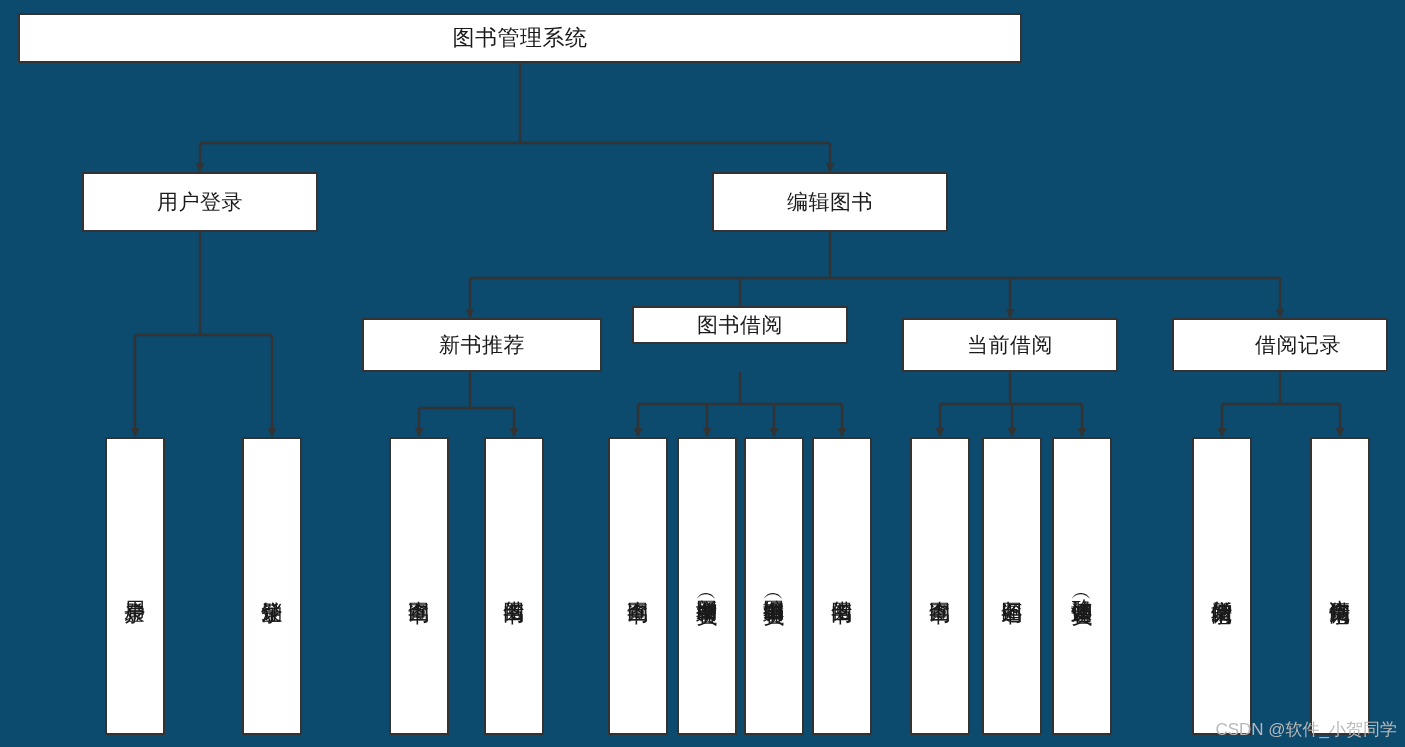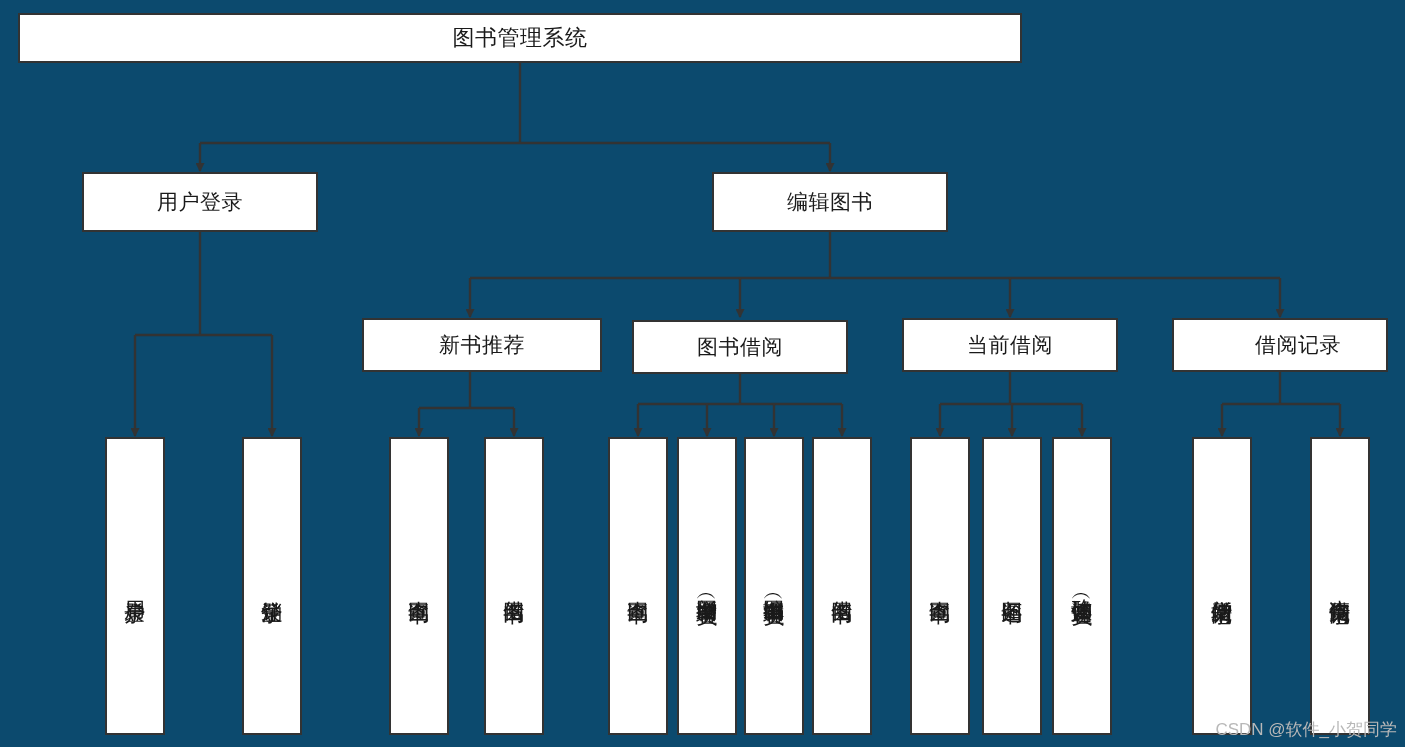--- a/index.html
+++ b/index.html
@@ -128,21 +128,21 @@
       </div>
       <div class="node horiz" style="left: 82px; top: 172px; width: 236px; height: 60px; border-color: rgb(51, 51, 51);">
         <span class="label">用户登录</span>
       </div>
       <div class="node horiz" style="left: 712px; top: 172px; width: 236px; height: 60px; border-color: rgb(51, 51, 51);">
         <span class="label">编辑图书</span>
       </div>
       <div class="node horiz" style="left: 362px; top: 318px; width: 240px; height: 54px; border-color: rgb(51, 51, 51);">
         <span class="label">新书推荐</span>
       </div>
-      <div class="node horiz" style="left: 632px; top: 320px; width: 216px; height: 54px; border-color: rgb(51, 51, 51);">
+      <div class="node horiz" style="left: 632px; top: 306px; width: 216px; height: 38px; border-color: rgb(51, 51, 51);">
         <span class="label">图书借阅</span>
       </div>
       <div class="node horiz" style="left: 902px; top: 318px; width: 216px; height: 54px; border-color: rgb(51, 51, 51);">
         <span class="label">当前借阅</span>
       </div>
       <div class="node horiz" style="left: 1172px; top: 318px; width: 216px; height: 54px; border-color: rgb(51, 51, 51); padding-left: 36px;">
         <span class="label">借阅记录</span>
       </div>
       <div class="node vert" style="left: 105px; top: 437px; width: 60px; height: 298px; border-color: rgb(51, 51, 51);">
         <span class="label">用户登录</span>

